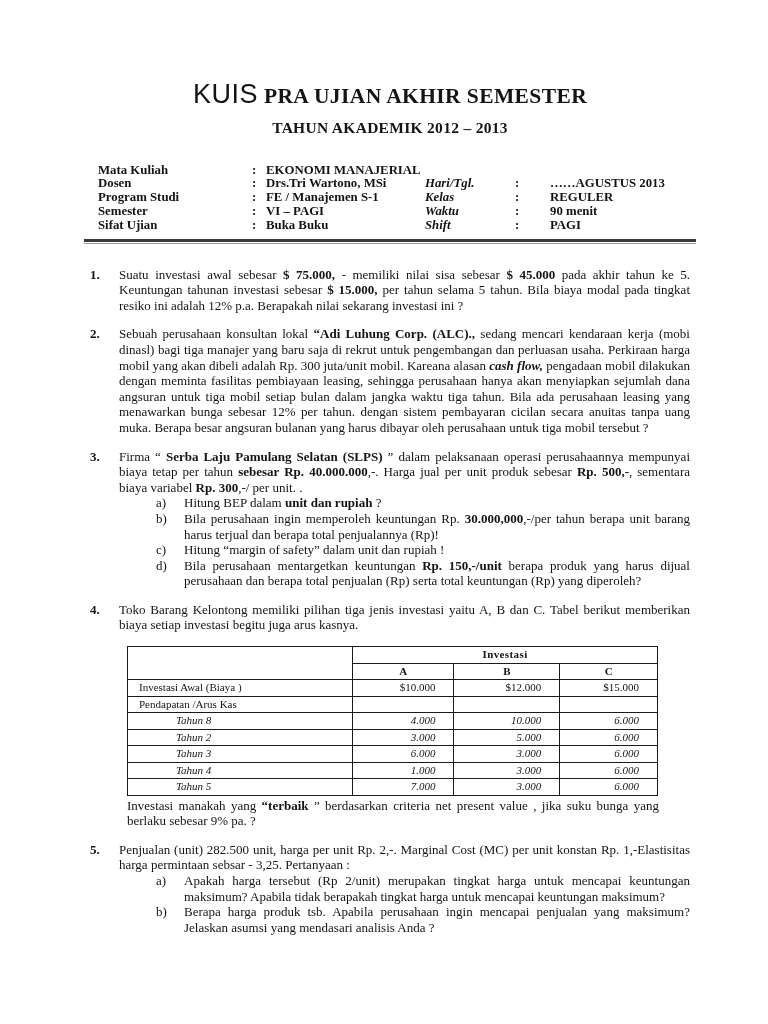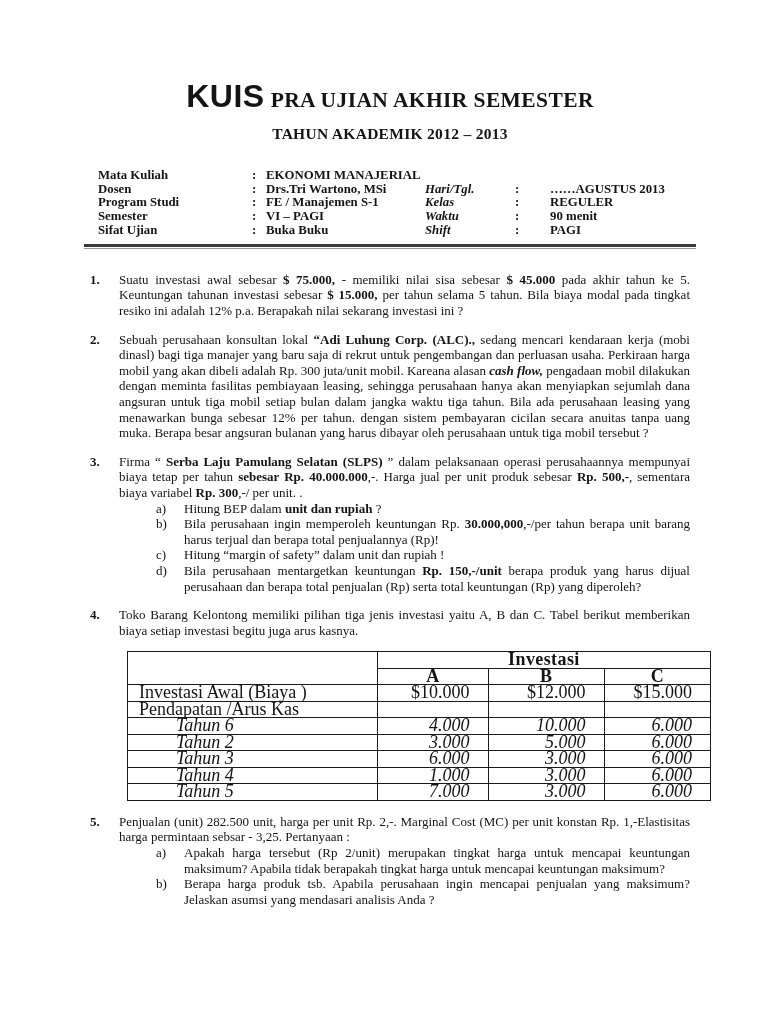--- a/index.html
+++ b/index.html
@@ -12,21 +12,21 @@
   }
   .b { font-weight:700; }
   .i { font-style:italic; }
 
   .content { position:absolute; left:90px; top:0; width:600px; }
 
   
   .title-block { text-align:center; padding-top:80px; line-height:1.05; }
   .kuis {
     font-family:"Liberation Sans", sans-serif;
-    font-weight:700; font-size:32px; letter-spacing:0.5px;
+    font-weight:400; font-size:27px; letter-spacing:0.5px;
   }
   .title-main { font-weight:700; font-size:21.5px; letter-spacing:0.4px; margin-left:6px; }
   .subtitle { font-weight:700; font-size:15.5px; letter-spacing:0.3px; margin-top:12px; }
 
   
   .header-info { margin-top:26px; font-weight:700; font-size:12.8px; }
   .header-row { position:relative; height:13.8px; white-space:nowrap; }
   .header-row span { position:absolute; top:0; }
   .h-l  { left:8px; }
   .h-c1 { left:162px; }
@@ -47,22 +47,22 @@
   .qnum { width:29px; flex:none; font-weight:700; }
   .qbody { flex:1; text-align:justify; }
   .subitem { display:flex; margin-left:37px; }
   .sletter { width:28px; flex:none; }
   .stext { flex:1; text-align:justify; }
 
   
   .invest-table {
     border-collapse:collapse;
     margin:3px 0 2px 37px;
-    width:584px;
-    font-size:18px;
+    width:531px;
+    font-size:11px;
   }
   .invest-table td, .invest-table th {
     border:1px solid #1a1a1a;
     padding:0 6px;
     height:15.5px; line-height:15.5px;
     font-weight:400;
   }
   .invest-table .c-label { width:218px; }
   .invest-table .c-a { width:90px; }
   .invest-table .c-b { width:96px; }
@@ -191,21 +191,21 @@
             <td class="val c-b">$12.000</td>
             <td class="val c-c">$15.000</td>
           </tr>
           <tr>
             <td class="c-label lbl">Pendapatan /Arus Kas</td>
             <td class="val c-a"></td>
             <td class="val c-b"></td>
             <td class="val c-c"></td>
           </tr>
           <tr>
-            <td class="c-label lbl-year">Tahun 6</td>
+            <td class="c-label lbl-year">Tahun 8</td>
             <td class="val c-a val-year">4.000</td>
             <td class="val c-b val-year">10.000</td>
             <td class="val c-c val-year">6.000</td>
           </tr>
           <tr>
             <td class="c-label lbl-year">Tahun 2</td>
             <td class="val c-a val-year">3.000</td>
             <td class="val c-b val-year">5.000</td>
             <td class="val c-c val-year">6.000</td>
           </tr>
@@ -223,20 +223,21 @@
           </tr>
           <tr>
             <td class="c-label lbl-year">Tahun 5</td>
             <td class="val c-a val-year">7.000</td>
             <td class="val c-b val-year">3.000</td>
             <td class="val c-c val-year">6.000</td>
           </tr>
         </tbody>
     </table>
 
+    <div class="table-note"><span>Investasi manakah yang  </span><span class="b">“terbaik</span><span> ” berdasarkan criteria net present value , jika suku bunga yang berlaku sebesar 9% pa. ?</span></div>
 
     <div class="question" style="margin-top:13px;">
       <div class="qnum">5.</div>
       <div class="qbody">
         <div class="q5-data"><span>Penjualan (unit)  282.500 unit, harga per unit Rp. 2,-. Marginal Cost (MC) per unit konstan Rp. 1,-Elastisitas harga permintaan sebsar  - 3,25.  Pertanyaan :</span></div>
         <div class="subitem">
           <div class="sletter">a)</div>
           <div class="stext"><span>Apakah harga tersebut (Rp 2/unit)  merupakan tingkat harga untuk mencapai keuntungan maksimum? Apabila tidak berapakah tingkat harga untuk mencapai keuntungan maksimum?</span></div>
         </div>
         <div class="subitem">

